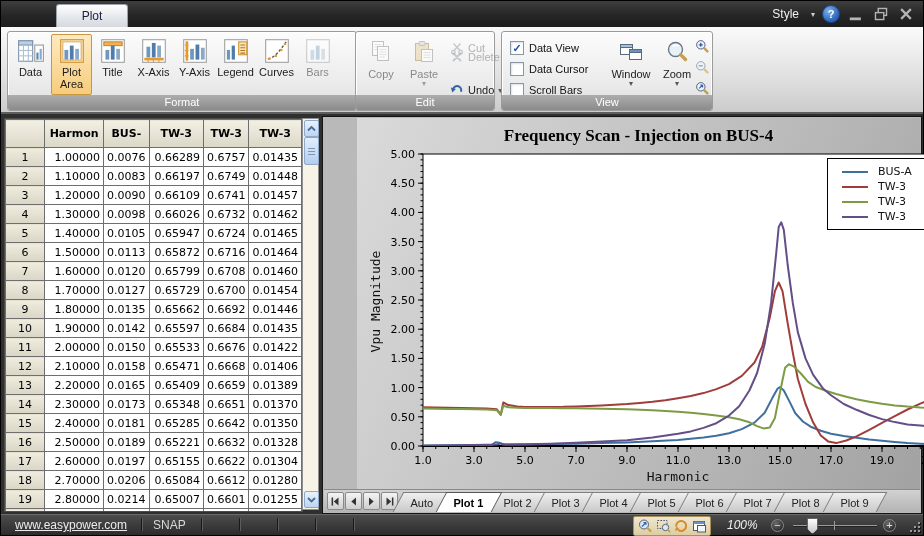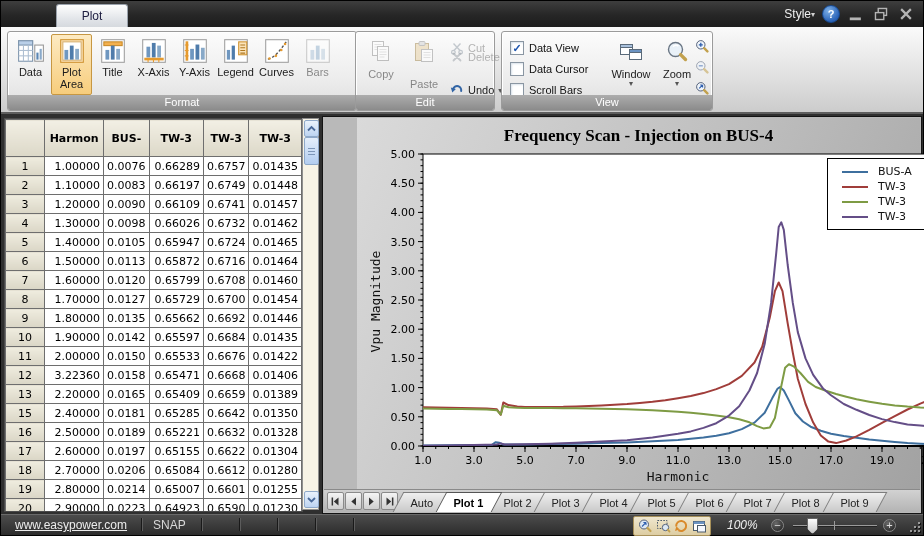--- a/index.html
+++ b/index.html
@@ -7,21 +7,21 @@
   .window{position:absolute;inset:0;background:#2d2d2d;border:1px solid #000;box-sizing:border-box;}
 
   
   .titlebar{position:absolute;top:0;left:0;right:0;height:26px;
     background:linear-gradient(#3e3e3e,#262626 55%,#1d1d1d);}
   .app-tab{position:absolute;left:55px;top:3px;width:70px;height:23px;
     background:linear-gradient(#fefefe,#e2e5e9 60%,#d4d8dd);
     border:1px solid #9aa2ac;border-bottom:none;border-radius:3px 3px 0 0;
     color:#1d1d40;font-size:12px;text-align:center;line-height:22px;}
   .tb-right{position:absolute;right:8px;top:0;height:26px;display:flex;align-items:center;gap:7px;}
-  .style-btn{color:#f0f0f0;font-size:12px;display:flex;align-items:center;gap:0;}
+  .style-btn{color:#f0f0f0;font-size:12px;display:flex;align-items:center;gap:12px;}
   .style-caret{font-size:8px;color:#cfcfcf;}
   .help-btn{width:16px;height:16px;border-radius:50%;
     background:radial-gradient(circle at 35% 30%,#7fb2e8,#2a63b8 70%);
     color:#fff;font-size:11px;font-weight:bold;text-align:center;line-height:16px;border:1px solid #184a90;}
   .winbtn{width:18px;height:15px;display:flex;align-items:center;justify-content:center;}
 
   
   .ribbon{position:absolute;top:26px;left:0;right:0;height:87px;
     background:linear-gradient(#fafafa,#e2e2e2 55%,#cccccc);
     border-bottom:2px solid #5e5e5e;box-sizing:border-box;}
@@ -59,21 +59,21 @@
   .cbx-label{font-size:11px;color:#111;}
 
   
   .content{position:absolute;top:113px;left:0;right:0;bottom:21px;background:#2f2f2f;}
 
   
   .datatable-wrap{position:absolute;left:3px;top:4px;width:297px;height:392px;overflow:hidden;
     background:#fff;border:1px solid #4a4a4a;}
   table{border-collapse:collapse;table-layout:fixed;font-family:"DejaVu Sans",sans-serif;font-size:11px;}
   th,td{border:1px solid #6e6e6e;height:19px;padding:0 3px;overflow:hidden;white-space:nowrap;box-sizing:border-box;}
-  thead th{background:linear-gradient(#f2efe4,#dcd8c8);font-weight:bold;text-align:center;height:37px;}
+  thead th{background:linear-gradient(#f2efe4,#dcd8c8);font-weight:bold;text-align:center;height:28px;}
   tbody th.rn{background:linear-gradient(#efecdf,#dad6c6);font-weight:normal;text-align:center;}
   tbody td{background:#fff;text-align:right;}
 
   
   .dt-scroll{position:absolute;left:301px;top:4px;width:17px;height:392px;
     background:#f7f3e6;border:1px solid #8f8f8f;box-sizing:border-box;}
   .sb-btn{position:absolute;left:1px;width:13px;height:15px;border-radius:2px;
     background:linear-gradient(#eaf2fc,#bdd4f2);border:1px solid #8fa9ca;}
   .sb-thumb{position:absolute;left:1px;top:18px;width:13px;height:26px;border-radius:2px;
     background:linear-gradient(#e4eefb,#b3cdf0);border:1px solid #8fa9ca;}
@@ -287,21 +287,21 @@
         <span class="ic26">
             <svg viewBox="0 0 26 26">
               <rect x="4.5" y="2.5" width="11" height="14" fill="#fff" stroke="#8c8c8c"></rect>
               <path d="M6.5 5.5 h7 M6.5 8 h7 M6.5 10.5 h7" stroke="#cfcfcf"></path>
               <rect x="9.5" y="7.5" width="11" height="14" fill="#fff" stroke="#8c8c8c"></rect>
               <path d="M11.5 10.5 h7 M11.5 13 h7 M11.5 15.5 h7 M11.5 18 h5" stroke="#cfcfcf"></path>
             </svg>
           </span>
         <span class="blabel">Copy</span>
       </div>
-      <div class="big-btn disabled" style="left:47px;gap:10px;">
+      <div class="big-btn disabled" style="left:47px;">
         <span class="ic26">
             <svg viewBox="0 0 26 26">
               <rect x="4.5" y="4.5" width="13" height="17" fill="#e7cfa0" stroke="#a08448"></rect>
               <rect x="8" y="2.5" width="6" height="4" rx="1" fill="#d0d0d0" stroke="#909090"></rect>
               <rect x="10.5" y="10.5" width="11" height="12" fill="#fff" stroke="#909090"></rect>
               <path d="M12.5 13.5 h7 M12.5 16 h7 M12.5 18.5 h7" stroke="#cfcfcf"></path>
             </svg>
           </span>
         <span class="blabel">Paste</span>
         <span class="caret">▾</span>
@@ -510,33 +510,41 @@
             <tr>
               <th class="rn">11</th>
               <td>2.00000</td>
               <td>0.0150</td>
               <td>0.65533</td>
               <td>0.6676</td>
               <td>0.01422</td>
             </tr>
             <tr>
               <th class="rn">12</th>
-              <td>3.22360</td>
+              <td>2.10000</td>
               <td>0.0158</td>
               <td>0.65471</td>
               <td>0.6668</td>
               <td>0.01406</td>
             </tr>
             <tr>
               <th class="rn">13</th>
               <td>2.20000</td>
               <td>0.0165</td>
               <td>0.65409</td>
               <td>0.6659</td>
               <td>0.01389</td>
+            </tr>
+            <tr>
+              <th class="rn">14</th>
+              <td>2.30000</td>
+              <td>0.0173</td>
+              <td>0.65348</td>
+              <td>0.6651</td>
+              <td>0.01370</td>
             </tr>
             <tr>
               <th class="rn">15</th>
               <td>2.40000</td>
               <td>0.0181</td>
               <td>0.65285</td>
               <td>0.6642</td>
               <td>0.01350</td>
             </tr>
             <tr>

